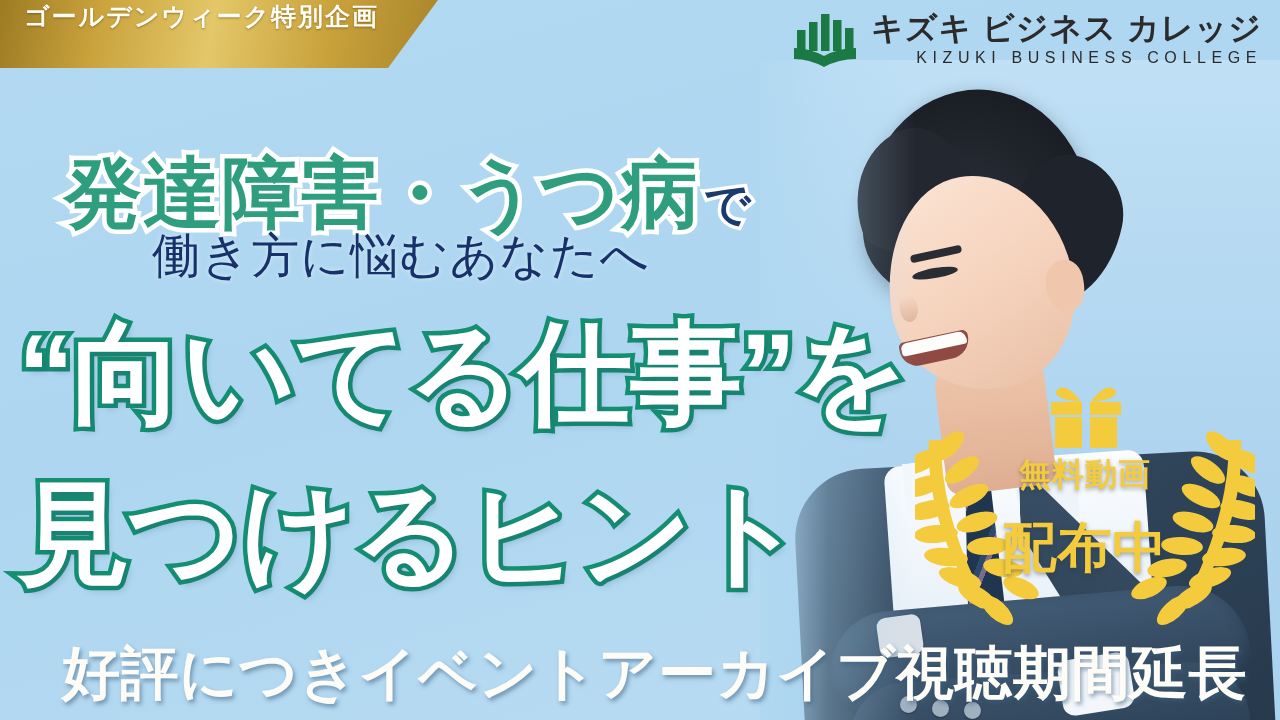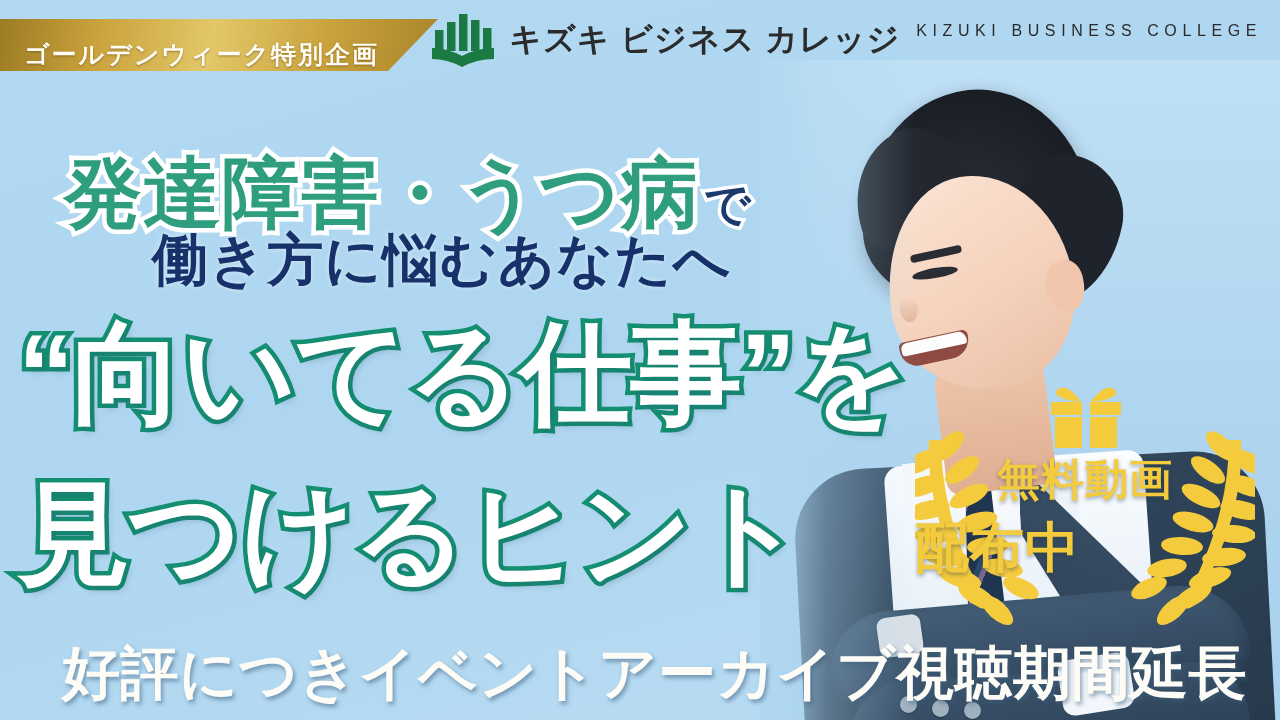--- a/index.html
+++ b/index.html
@@ -197,42 +197,42 @@
     box-shadow:0 1px 2px rgba(0,0,0,.3);
   }
   .photo-fade {
     position:absolute; inset:0;
     background:linear-gradient(90deg,rgba(176,216,241,.95) 0%,rgba(176,216,241,.35) 13%,rgba(176,216,241,0) 30%);
   }
 
   
   .ribbon {
     position:absolute; left:0; top:0;
-    width:440px; height:52px;
+    width:440px; height:68px;
     background:linear-gradient(100deg,#9c7b23 0%,#c9a23c 22%,#e3c768 48%,#c9a23c 74%,#a9852a 100%);
     clip-path:polygon(0 0,438px 0,388px 100%,0 100%);
-    display:flex; align-items:flex-end;margin-top:19px;
+    display:flex; align-items:flex-start;
   }
   .ribbon-text {
     margin-left:24px;
     color:#fffdf5;
     font-size:25px;
     font-weight:bold;
     letter-spacing:2px;
     text-shadow:0 1px 2px rgba(90,66,12,.55);
     white-space:nowrap;
   }
 
   
   .logo {
     position:absolute; right:18px; top:10px;
     display:flex; align-items:center; gap:14px;
   }
   .logo-mark { width:64px; height:58px; flex:none; }
-  .logo-words { display:flex; flex-direction:row; gap:16px; }
+  .logo-words { display:flex; flex-direction:column; gap:6px;align-items:flex-end; }
   .logo-jp {
     font-size:32px; font-weight:bold; color:#2b2b2b;
     letter-spacing:1px; white-space:nowrap; line-height:1;
   }
   .logo-en {
     font-size:16px; color:#2b2b2b; letter-spacing:5.6px;
     white-space:nowrap; text-align:center; line-height:1;
   }
 
   
@@ -250,21 +250,21 @@
   .hl1 .navy {
     color:#1b3b6f;
     font-size:46px;
     -webkit-text-stroke:7px #ffffff;
     paint-order:stroke fill;
     margin-left:4px;
   }
 
   .hl2 {
     position:absolute; left:152px; top:232px;
-    font-size:56px; font-weight:bold; line-height:1;
+    font-size:48px; font-weight:normal; line-height:1;
     color:#17326b;
     white-space:nowrap;
     letter-spacing:1px;
     text-shadow:0 0 5px rgba(255,255,255,.55);
   }
 
   .big {
     position:absolute;
     font-weight:bold; line-height:1;
     color:#ffffff;
@@ -288,26 +288,27 @@
   
   .badge {
     position:absolute; left:915px; top:378px;
     width:340px; height:250px;
   }
   .badge svg { position:absolute; inset:0; width:100%; height:100%; }
   .badge-gift { position:absolute; left:132px; top:2px; width:78px; height:70px; }
   .badge-l1 {
     position:absolute; left:0; top:80px; width:340px;
     text-align:center;
-    font-size:43px; font-weight:bold; color:#f5cb3e;
+    font-size:32px; font-weight:bold; color:#f5cb3e;
     letter-spacing:1px; line-height:1; white-space:nowrap;
     text-shadow:0 2px 4px rgba(35,55,75,.45);
   }
   .badge-l2 {
     position:absolute; left:0; top:142px; width:340px;
+    text-align:center;
     font-size:54px; font-weight:bold; color:#f5cb3e;
     letter-spacing:1px; line-height:1; white-space:nowrap;
     text-shadow:0 2px 4px rgba(35,55,75,.45);
   }
 </style>
 </head>
 <body>
 
 <div id="banner">
 

